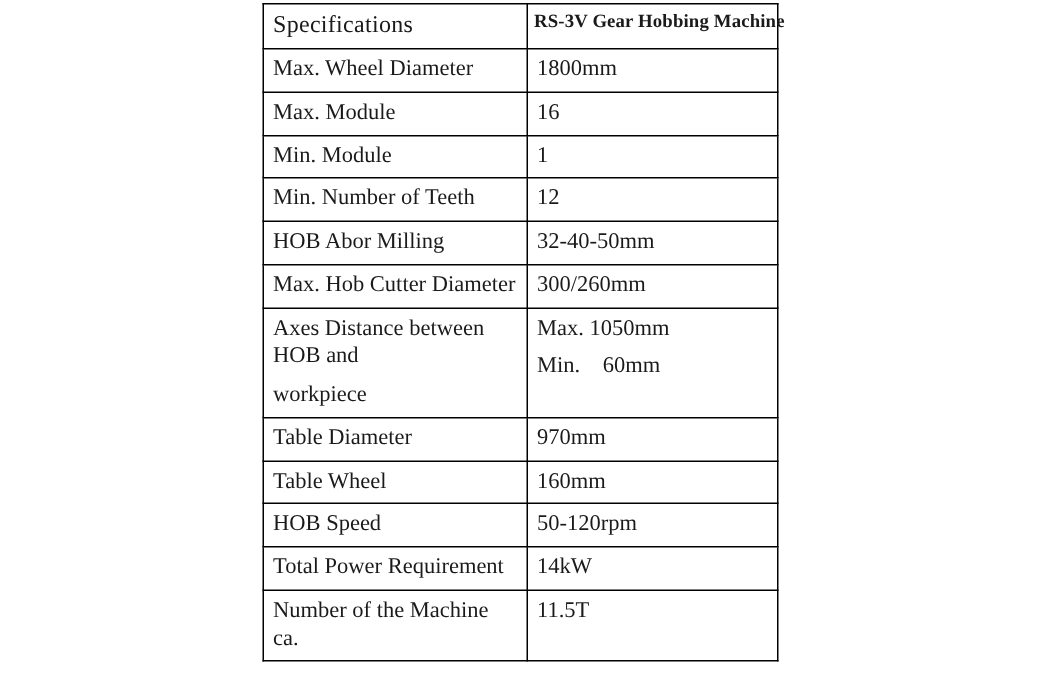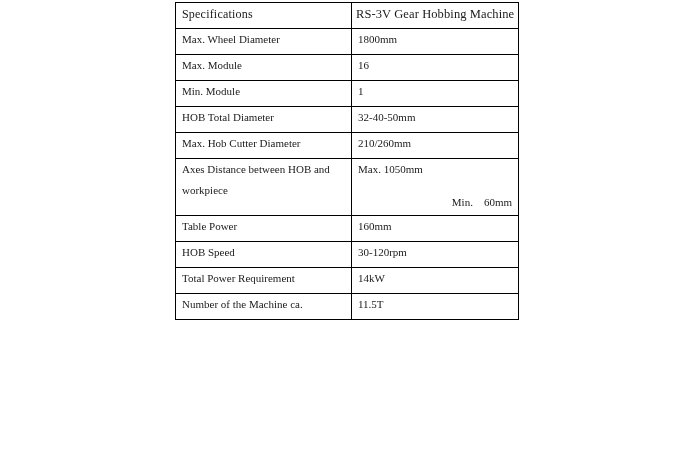--- a/index.html
+++ b/index.html
@@ -30,53 +30,52 @@
     border-collapse: collapse;
     width: 343px;
     table-layout: fixed;
     border: 1px solid #000;
   }
   table.spec-table col.c1 { width: 176px; }
   table.spec-table col.c2 { width: 167px; }
   table.spec-table td {
     border: 1px solid #000;
     padding: 4px 6px 5px 6px;
-    font-size: 11px;
+    font-size: 15px;
     line-height: 1.25;
     vertical-align: top;
     height: 16px;
   }
   .hdr td {
     padding-top: 6px;
     padding-bottom: 7px;
   }
   .hdr .hdr-left {
-    font-size: 12px;
+    font-size: 16px;
     letter-spacing: 0.2px;
   }
   .hdr .hdr-right {
     font-size: 12.5px;
-    font-weight: normal;
+    font-weight: bold;
     white-space: nowrap;
     letter-spacing: 0.1px;
     margin-left: 12px;
   }
   
   .hdr .hdr-right span {
     display: inline-block;
     margin-left: -2px;
   }
   .two-line td {
     height: 32px;
   }
   .val-line2 {
     display: block;
-    margin-top: 19px;
+    margin-top: 7px;
     white-space: pre;
-    text-align: right;
   }
   .lbl-line2 {
     display: block;
     margin-top: 7px;
   }
 </style>
 </head>
 <body>
 
 <div class="page">
@@ -98,46 +97,54 @@
         </tr>
         <tr>
           <td>Max. Module</td>
           <td>16</td>
         </tr>
         <tr>
           <td>Min. Module</td>
           <td>1</td>
         </tr>
         <tr>
-          <td>HOB Total Diameter</td>
+          <td>Min. Number of Teeth</td>
+          <td>12</td>
+        </tr>
+        <tr>
+          <td>HOB Abor Milling</td>
           <td>32-40-50mm</td>
         </tr>
         <tr>
           <td>Max. Hob Cutter Diameter</td>
-          <td>210/260mm</td>
+          <td>300/260mm</td>
         </tr>
 
         <tr class="two-line">
           <td>
             <span>Axes Distance between HOB and</span>
             <span class="lbl-line2">workpiece</span>
           </td>
           <td>
             <span>Max. 1050mm</span>
             <span class="val-line2">Min.    60mm</span>
           </td>
         </tr>
 
         <tr>
-          <td>Table Power</td>
+          <td>Table Diameter</td>
+          <td>970mm</td>
+        </tr>
+        <tr>
+          <td>Table Wheel</td>
           <td>160mm</td>
         </tr>
         <tr>
           <td>HOB Speed</td>
-          <td>30-120rpm</td>
+          <td>50-120rpm</td>
         </tr>
         <tr>
           <td>Total Power Requirement</td>
           <td>14kW</td>
         </tr>
         <tr>
           <td>Number of the Machine ca.</td>
           <td>11.5T</td>
         </tr>
       </tbody>

